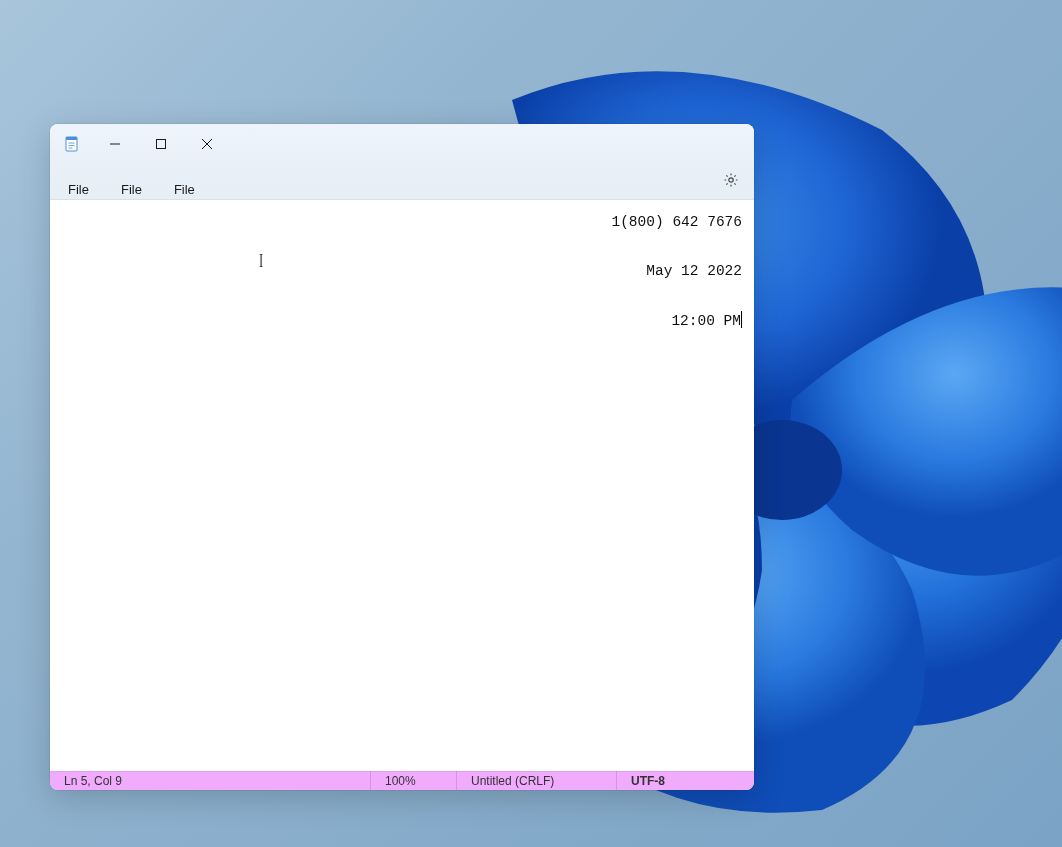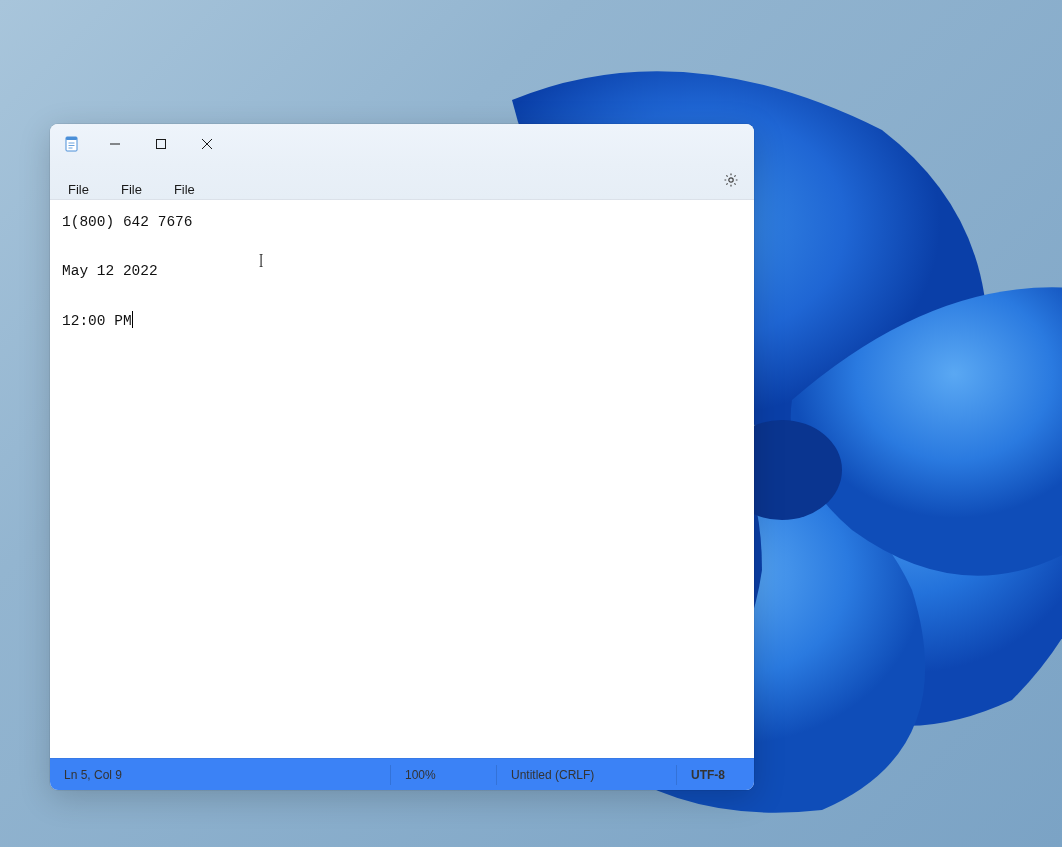--- a/index.html
+++ b/index.html
@@ -108,48 +108,48 @@
       flex: 1;
       background: #ffffff;
       padding: 10px 12px;
       font-family: Consolas, 'Courier New', monospace;
       font-size: 14.5px;
       color: #111;
       line-height: 1.7;
       position: relative;
       white-space: pre;
       overflow: auto;
+      text-align: right;
     }
     .text-cursor {
       display: inline-block;
       width: 1px;
       height: 17px;
       background: #000;
       vertical-align: text-bottom;
       margin-bottom: 1px;
     }
     .ibeam-cursor {
       position: absolute;
       left: 208px;
       top: 46px;
       font-family: serif;
       font-size: 18px;
       color: #333;
       pointer-events: none;
       transform: scaleX(0.7);
     }
     .statusbar {
-      height: 32px;
-      background: #3b82f6;
+      height: 19px;
+      background: #f0abfc;
       border-top: 1px solid rgba(0,0,0,0.06);
       display: flex;
       align-items: center;
       font-size: 12px;
       color: #333;
-      gap: 20px;
     }
     .status-cell {
       padding: 0 14px;
       height: 20px;
       display: flex;
       align-items: center;
     }
     .status-cell + .status-cell {
       border-left: 1px solid rgba(0,0,0,0.12);
     }

